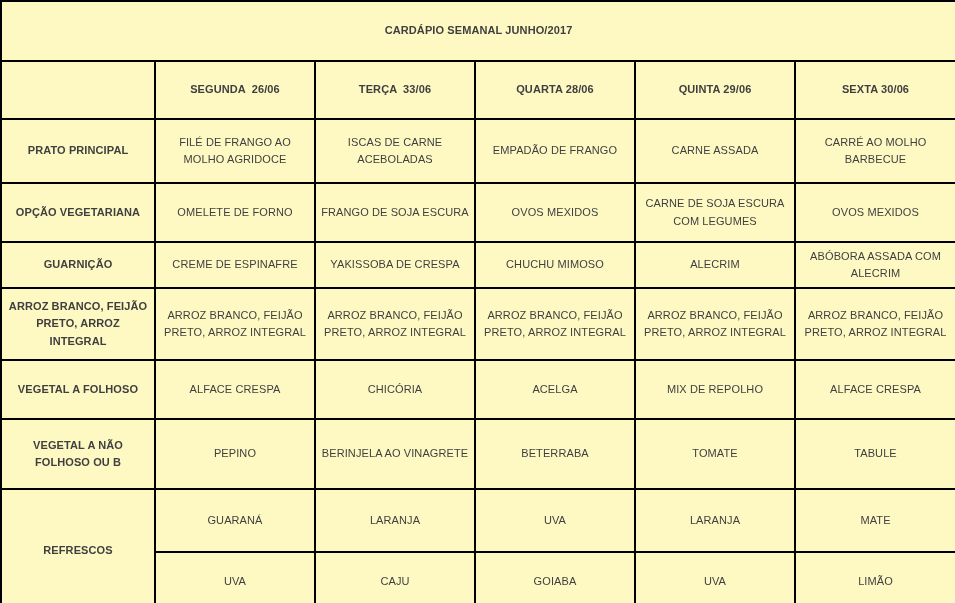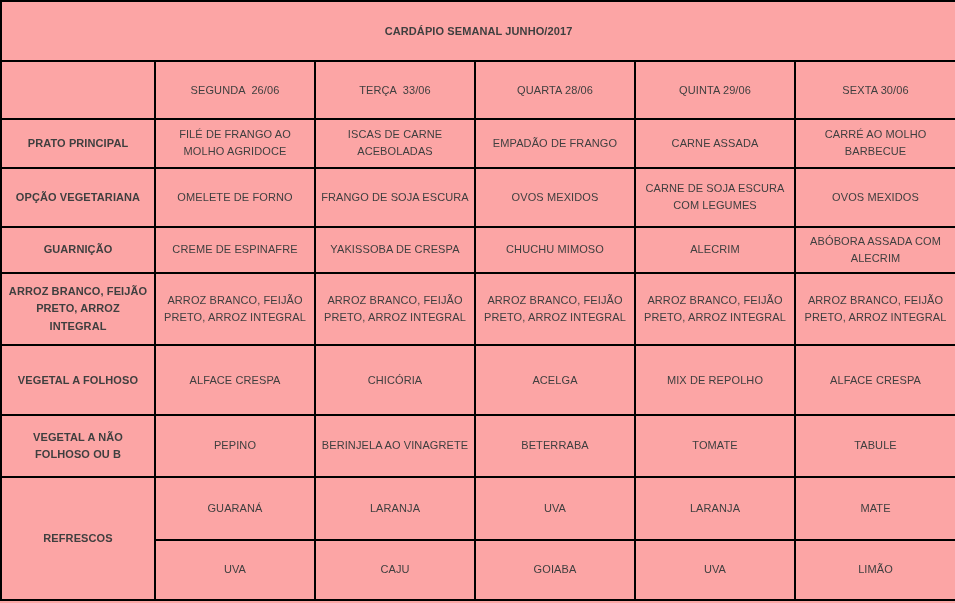--- a/index.html
+++ b/index.html
@@ -3,21 +3,21 @@
 <meta charset="utf-8">
 <style>
   * { margin: 0; padding: 0; box-sizing: border-box; }
   html, body {
     background: #ffffff;
     font-family: "Liberation Sans", sans-serif;
   }
   .page {
     width: 955px;
     height: 603px;
-    background: #fca5a5;
+    background: #fef9c3;
     position: relative;
   }
   table.menu {
     width: 955px;
     height: 601px;
     border-collapse: collapse;
     table-layout: fixed;
   }
   table.menu td {
     border: 2px solid #000000;
@@ -29,41 +29,41 @@
     color: #3f3f3f;
     letter-spacing: 0.1px;
   }
   td.title-cell {
     font-weight: bold;
     font-size: 12px;
     color: #1a1a1a;
     text-align: center;
   }
   td.day-header {
-    font-weight: normal;
+    font-weight: bold;
     font-size: 11px;
     color: #1a1a1a;
     white-space: pre-wrap;
   }
   td.row-label {
     font-weight: bold;
     font-size: 11px;
     color: #1a1a1a;
     text-align: left;
     padding-left: 6px;
   }
   
   tr.r-title    { height: 60px; }
   tr.r-days     { height: 58px; }
-  tr.r-prato    { height: 48px; }
+  tr.r-prato    { height: 64px; }
   tr.r-veg      { height: 59px; }
   tr.r-guarn    { height: 46px; }
   tr.r-arroz    { height: 72px; }
-  tr.r-folhoso  { height: 70px; }
-  tr.r-nfolhoso { height: 61px; }
+  tr.r-folhoso  { height: 59px; }
+  tr.r-nfolhoso { height: 70px; }
   tr.r-refr1    { height: 63px; }
   tr.r-refr2    { height: 60px; }
 </style>
 </head>
 <body>
 
 <div class="page">
   <table class="menu">
     <colgroup>
       <col style="width:154px">

